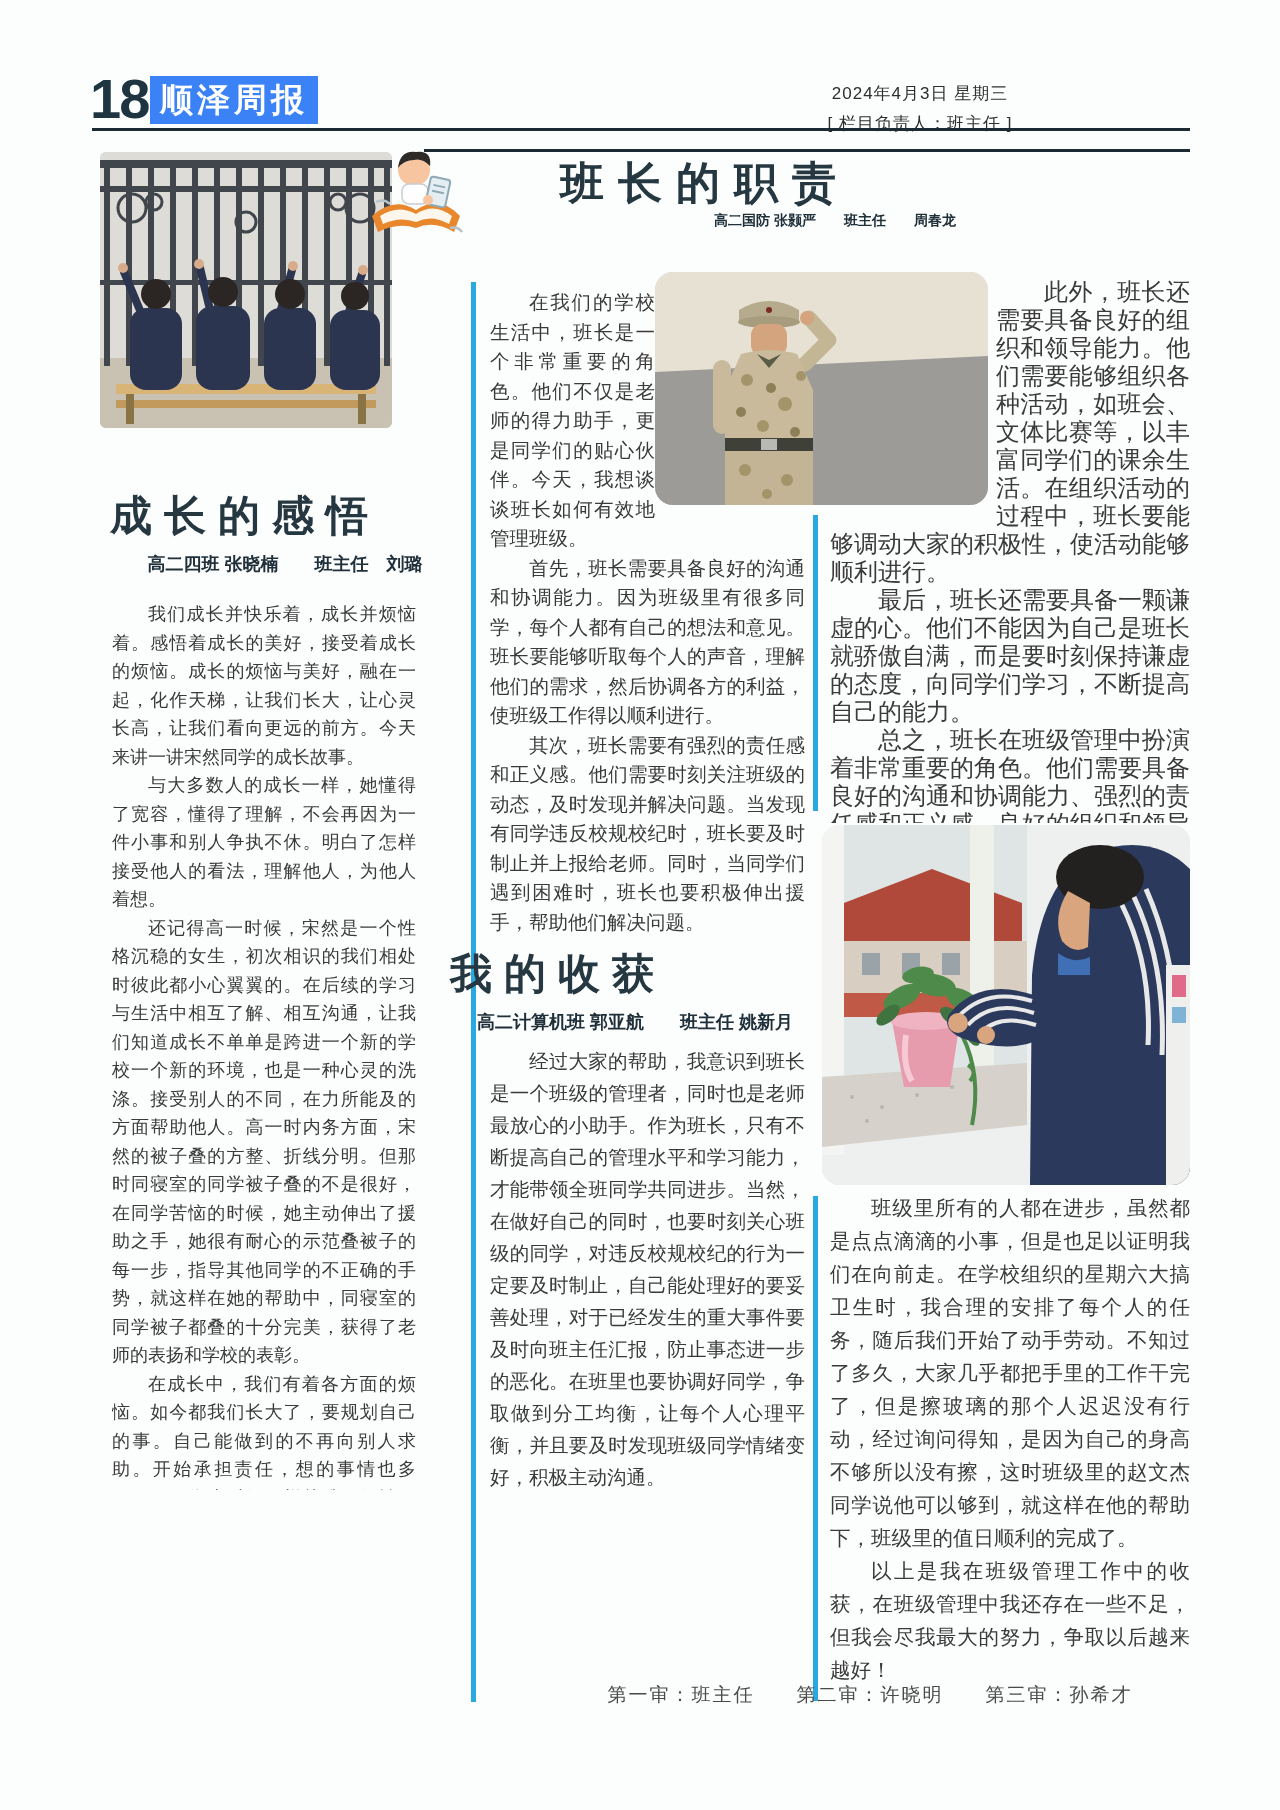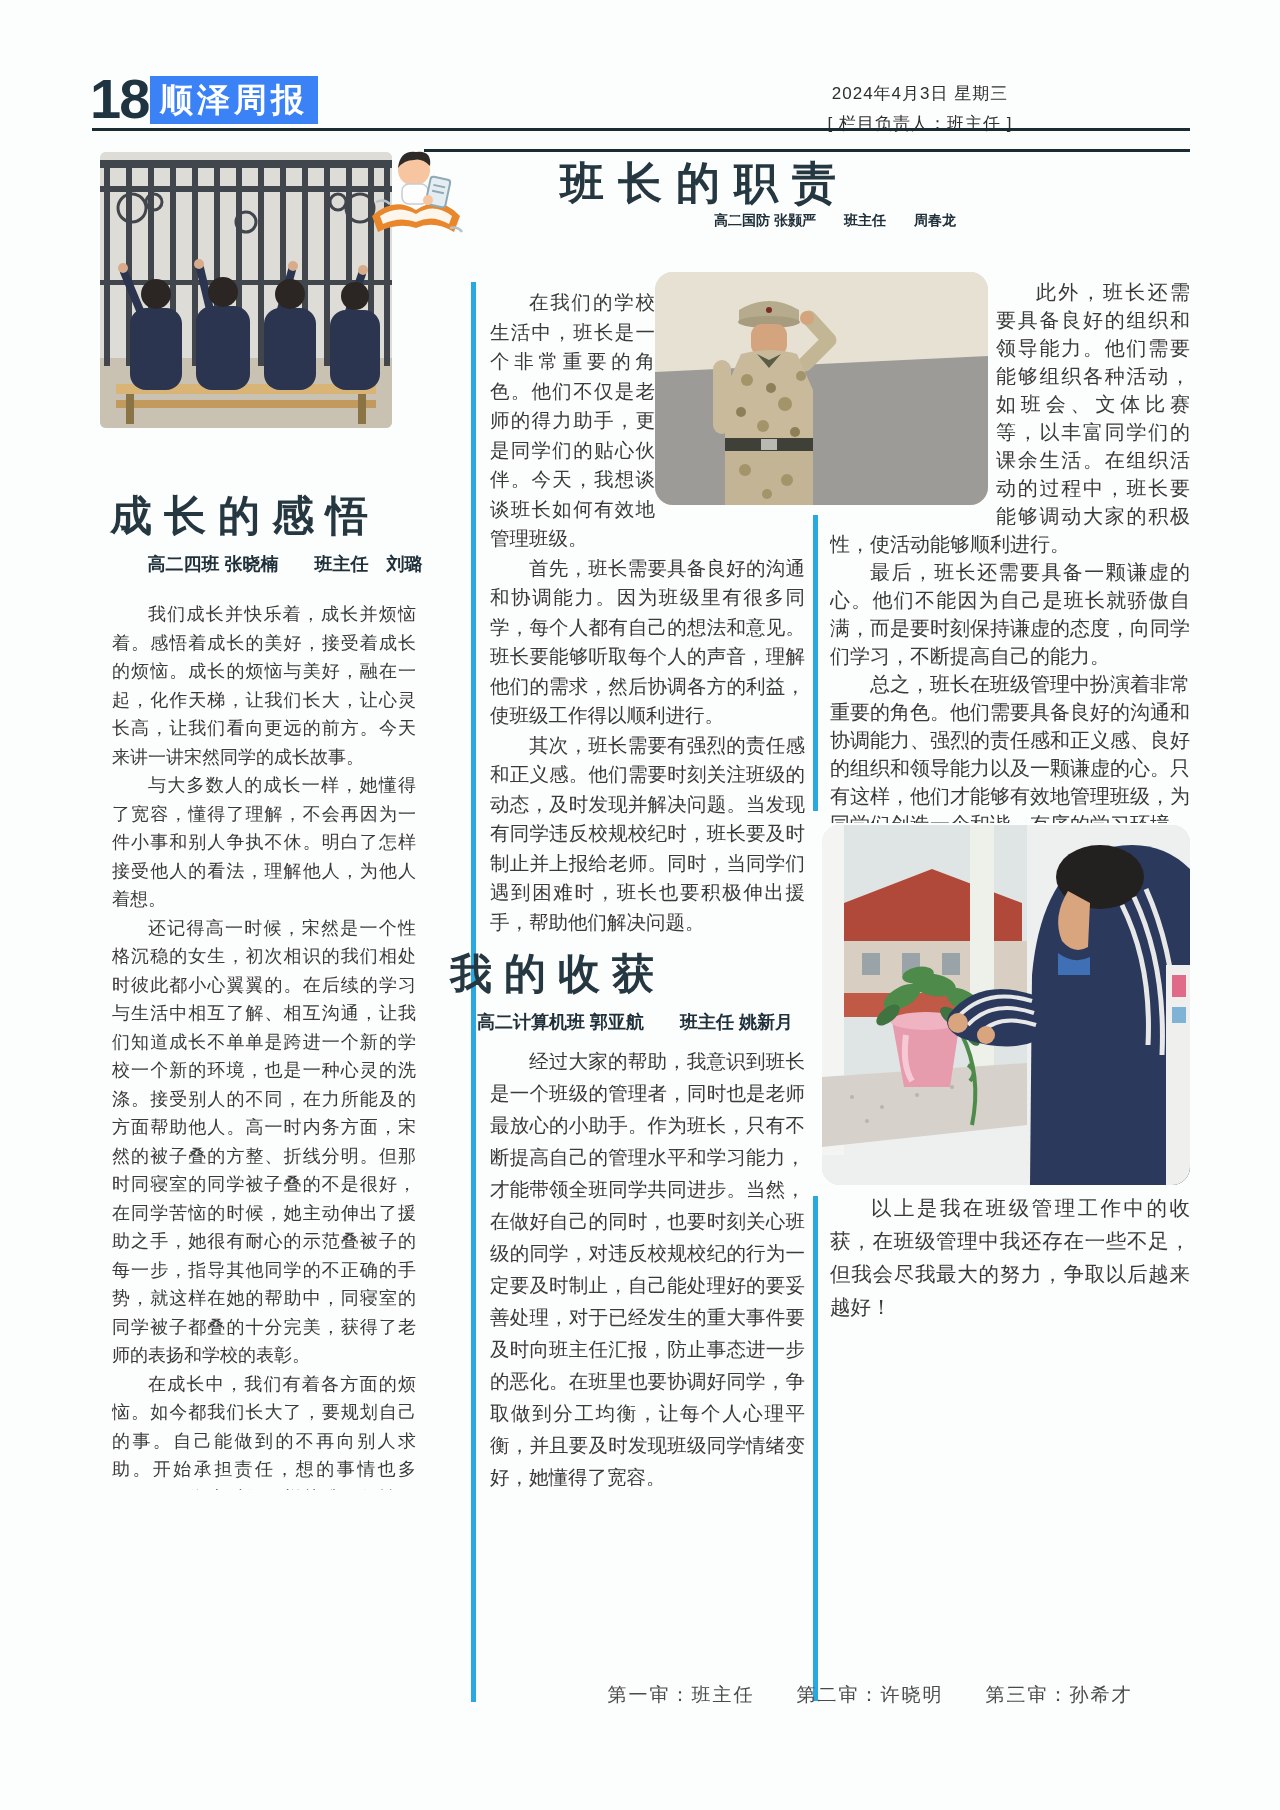--- a/index.html
+++ b/index.html
@@ -179,32 +179,32 @@
     </svg>
   </div>
 
   <div class="body-text" style="left:490px;top:276px;width:315px;height:670px;font-size:19.5px;line-height:29.5px;margin-top:12px;">
     <div class="spacer-r"></div>
     <p>在我们的学校生活中，班长是一个非常重要的角色。他们不仅是老师的得力助手，更是同学们的贴心伙伴。今天，我想谈谈班长如何有效地管理班级。</p>
     <p>首先，班长需要具备良好的沟通和协调能力。因为班级里有很多同学，每个人都有自己的想法和意见。班长要能够听取每个人的声音，理解他们的需求，然后协调各方的利益，使班级工作得以顺利进行。</p>
     <p>其次，班长需要有强烈的责任感和正义感。他们需要时刻关注班级的动态，及时发现并解决问题。当发现有同学违反校规校纪时，班长要及时制止并上报给老师。同时，当同学们遇到困难时，班长也要积极伸出援手，帮助他们解决问题。</p>
   </div>
 
-  <div class="body-text" style="left:830px;top:278px;width:360px;height:545px;font-size:20px;line-height:28px;">
+  <div class="body-text" style="left:830px;top:278px;width:360px;height:545px;font-size:24px;line-height:28px;">
     <div class="spacer-l"></div>
     <p>此外，班长还需要具备良好的组织和领导能力。他们需要能够组织各种活动，如班会、文体比赛等，以丰富同学们的课余生活。在组织活动的过程中，班长要能够调动大家的积极性，使活动能够顺利进行。</p>
     <p>最后，班长还需要具备一颗谦虚的心。他们不能因为自己是班长就骄傲自满，而是要时刻保持谦虚的态度，向同学们学习，不断提高自己的能力。</p>
     <p>总之，班长在班级管理中扮演着非常重要的角色。他们需要具备良好的沟通和协调能力、强烈的责任感和正义感、良好的组织和领导能力以及一颗谦虚的心。只有这样，他们才能够有效地管理班级，为同学们创造一个和谐、有序的学习环境。</p>
   </div>
 
   <div class="title" style="left:450px;top:946px;width:360px;font-size:42px;letter-spacing:12px;">我的收获</div>
   <div class="byline" style="left:450px;top:1010px;width:370px;font-size:18px;">高二计算机班 郭亚航　　班主任 姚新月</div>
 
   <div class="body-text" style="left:490px;top:1046px;width:315px;height:660px;font-size:19.5px;line-height:32px;">
-    <p>经过大家的帮助，我意识到班长是一个班级的管理者，同时也是老师最放心的小助手。作为班长，只有不断提高自己的管理水平和学习能力，才能带领全班同学共同进步。当然，在做好自己的同时，也要时刻关心班级的同学，对违反校规校纪的行为一定要及时制止，自己能处理好的要妥善处理，对于已经发生的重大事件要及时向班主任汇报，防止事态进一步的恶化。在班里也要协调好同学，争取做到分工均衡，让每个人心理平衡，并且要及时发现班级同学情绪变好，她懂得了宽容。</p>
+    <p>经过大家的帮助，我意识到班长是一个班级的管理者，同时也是老师最放心的小助手。作为班长，只有不断提高自己的管理水平和学习能力，才能带领全班同学共同进步。当然，在做好自己的同时，也要时刻关心班级的同学，对违反校规校纪的行为一定要及时制止，自己能处理好的要妥善处理，对于已经发生的重大事件要及时向班主任汇报，防止事态进一步的恶化。在班里也要协调好同学，争取做到分工均衡，让每个人心理平衡，并且要及时发现班级同学情绪变好，积极主动沟通。</p>
   </div>
 
   <div class="photo" style="left:822px;top:825px;width:368px;height:360px;border-radius:18px;">
     <svg width="368" height="360" viewBox="0 0 368 360" xmlns="http://www.w3.org/2000/svg">
       <rect width="368" height="360" fill="#eef0ef"></rect>
       <rect x="20" y="0" width="185" height="250" fill="#dfe5e4"></rect>
       <polygon points="22,78 110,44 200,78 200,116 22,116" fill="#b0493a"></polygon>
       <rect x="22" y="116" width="183" height="58" fill="#d8cec2"></rect>
       <rect x="40" y="128" width="18" height="22" fill="#9aa4a8"></rect>
       <rect x="80" y="128" width="18" height="22" fill="#9aa4a8"></rect>
@@ -256,18 +256,19 @@
         <path d="M312,72 Q344,140 340,230"></path>
         <path d="M324,64 Q358,140 354,240"></path>
       </g>
       <rect x="344" y="140" width="24" height="220" fill="#efefed"></rect>
       <rect x="350" y="150" width="14" height="22" fill="#e06a8a"></rect>
       <rect x="350" y="182" width="14" height="16" fill="#7fb3d5"></rect>
     </svg>
   </div>
 
   <div class="body-text" style="left:830px;top:1192px;width:360px;height:515px;font-size:20.5px;line-height:33px;">
+    <p>班级里所有的人都在进步，虽然都是点点滴滴的小事，但是也足以证明我们在向前走。在学校组织的星期六大搞卫生时，我合理的安排了每个人的任务，随后我们开始了动手劳动。不知过了多久，大家几乎都把手里的工作干完了，但是擦玻璃的那个人迟迟没有行动，经过询问得知，是因为自己的身高不够所以没有擦，这时班级里的赵文杰同学说他可以够到，就这样在他的帮助下，班级里的值日顺利的完成了。</p>
     <p>以上是我在班级管理工作中的收获，在班级管理中我还存在一些不足，但我会尽我最大的努力，争取以后越来越好！</p>
   </div>
 
   <div class="footer">第一审：班主任　　第二审：许晓明　　第三审：孙希才</div>
 
 </div>
 
 </body></html>

